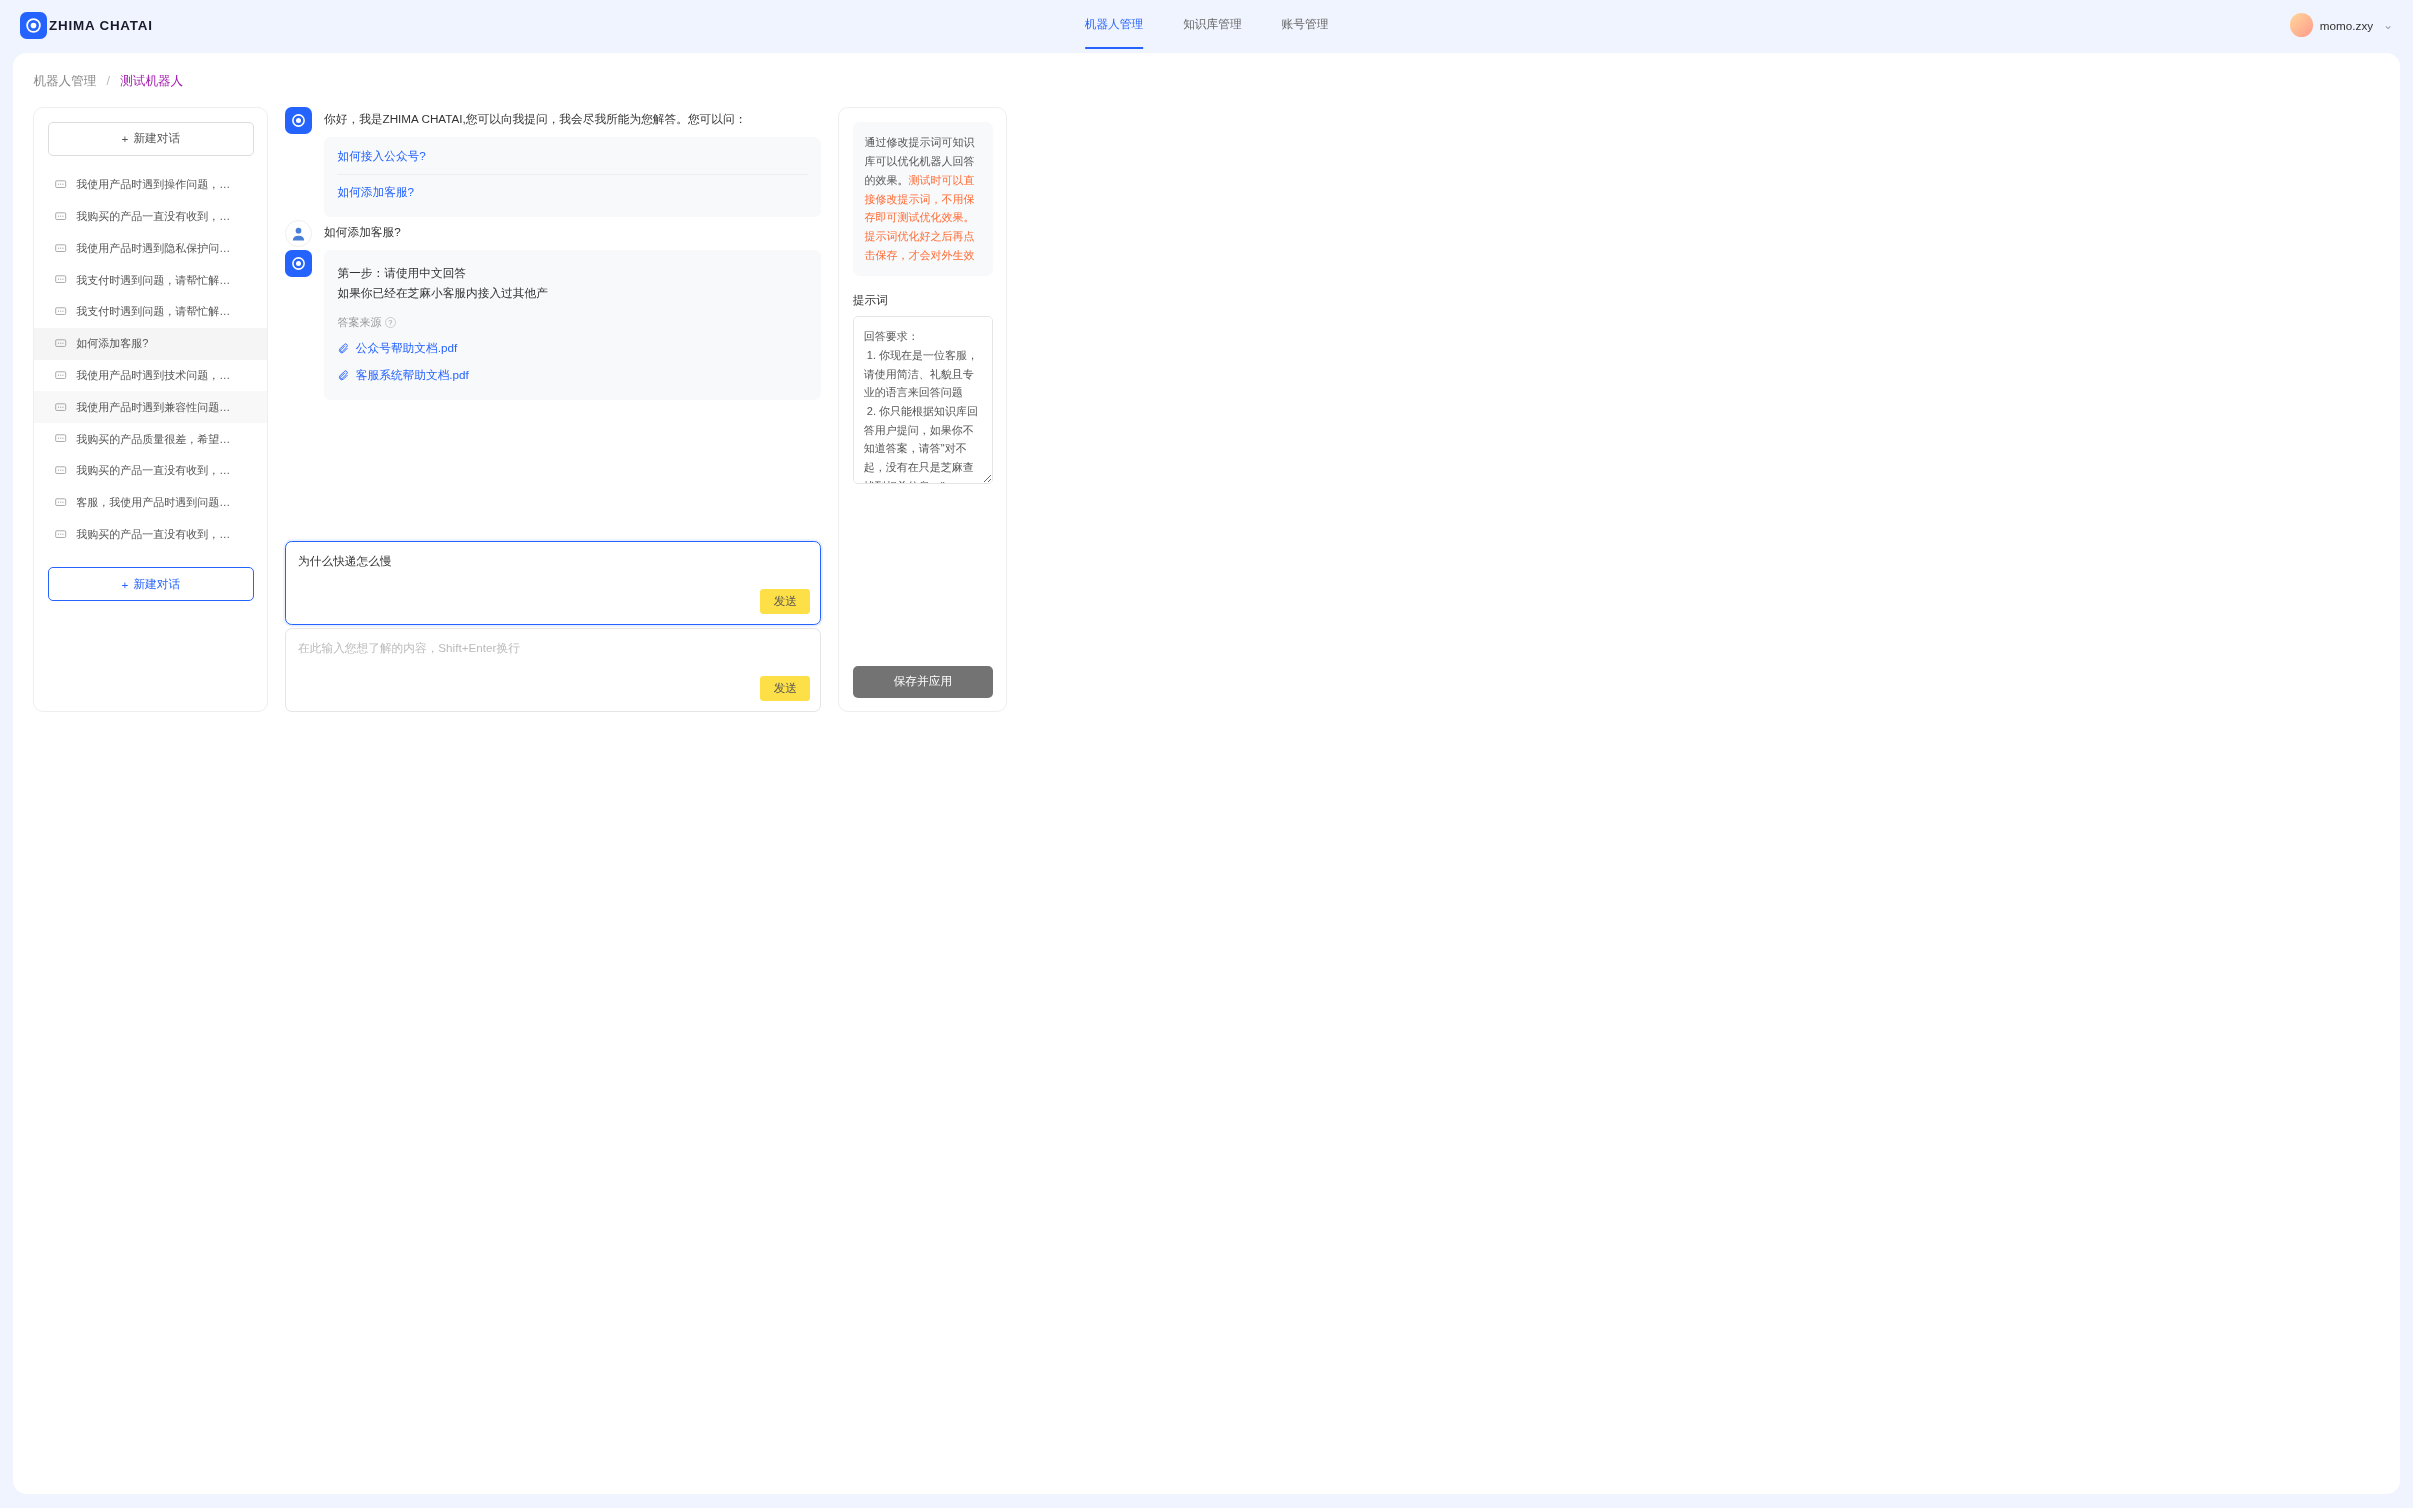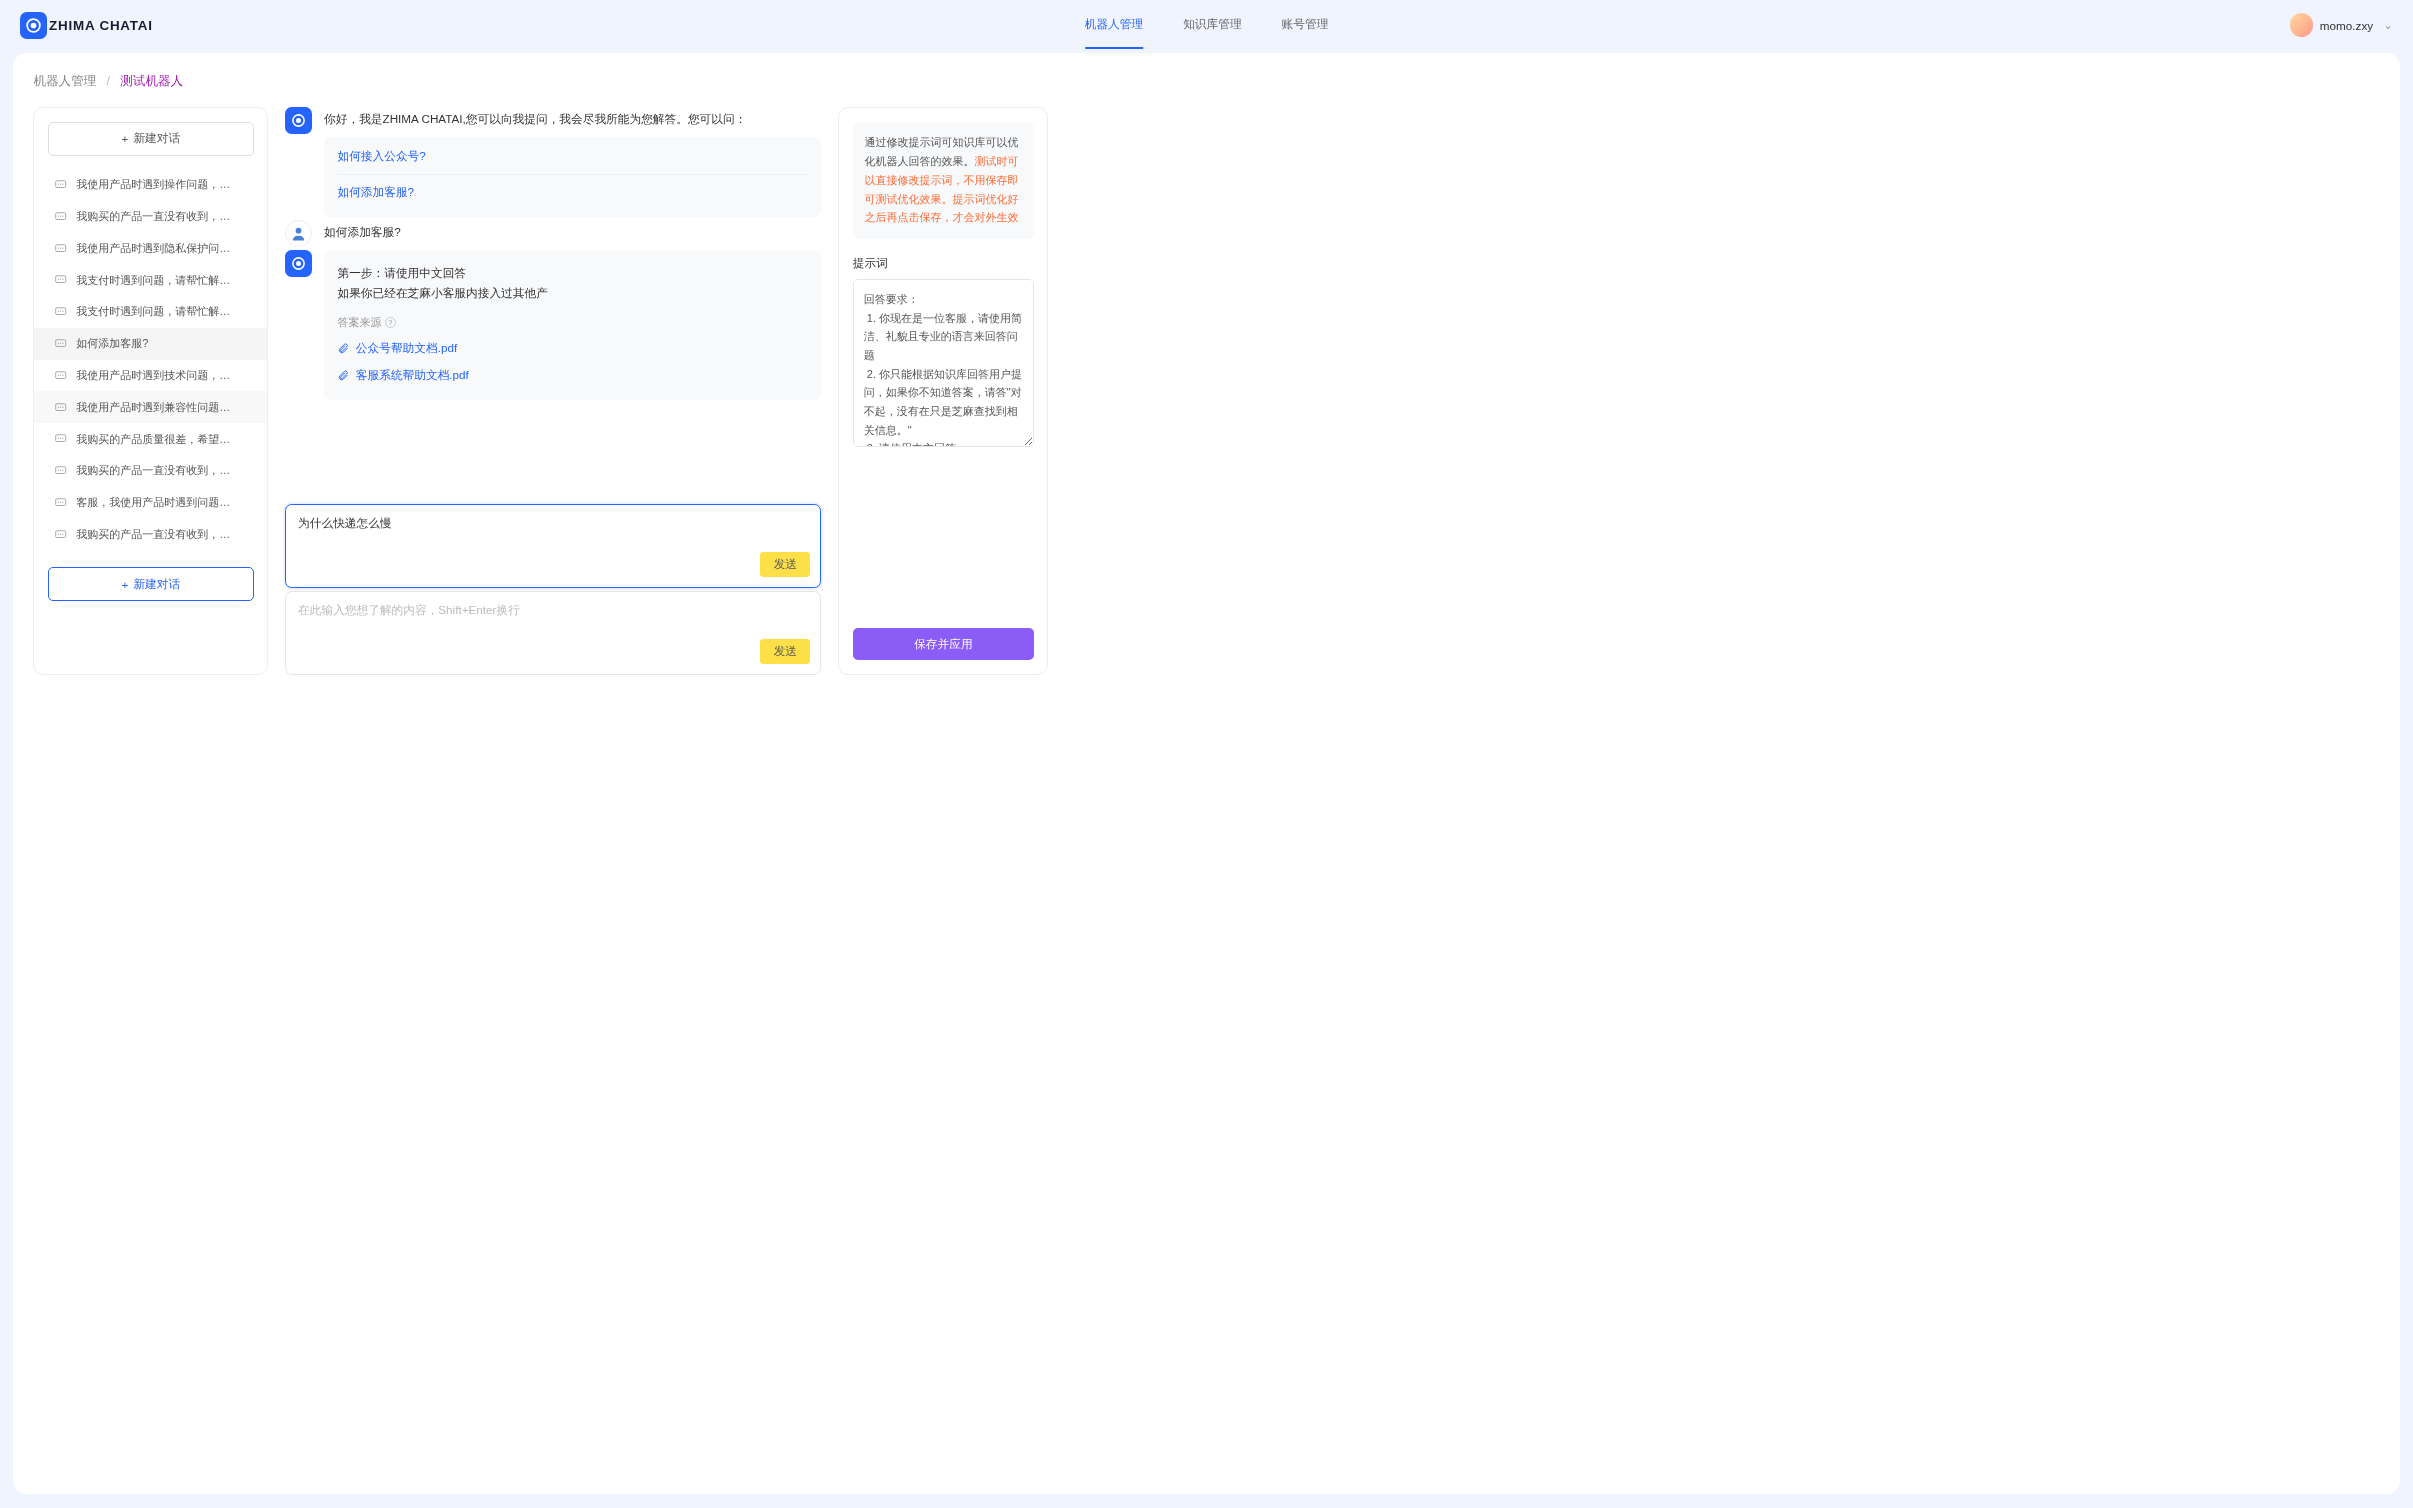--- a/index.html
+++ b/index.html
@@ -277,21 +277,21 @@
       padding: 5px 13.4px;
       border: none;
       background: #fde047;
       color: #555;
       border-radius: 3.4px;
       font-size: 11.7px;
       cursor: pointer;
     }
     
     .right-panel {
-      width: 210px;
+      width: 169px;
       border: 0.8px solid #eee;
       border-radius: 10px;
       padding: 13.4px;
       flex-shrink: 0;
       display: flex;
       flex-direction: column;
     }
     .tip-box {
       background: #f8f9fb;
       border-radius: 6.7px;
@@ -318,21 +318,21 @@
       color: #555;
       resize: vertical;
       font-family: inherit;
       outline: none;
       white-space: pre-wrap;
     }
     .save-btn {
       margin-top: auto;
       padding: 8.4px;
       border: none;
-      background: #8b5cf6;
+      background: #737373;
       color: #fff;
       border-radius: 5px;
       font-size: 11.7px;
       cursor: pointer;
       margin-top: 13.4px;
     }
     .spacer-bottom {
       height: 168px;
     }
   </style>

